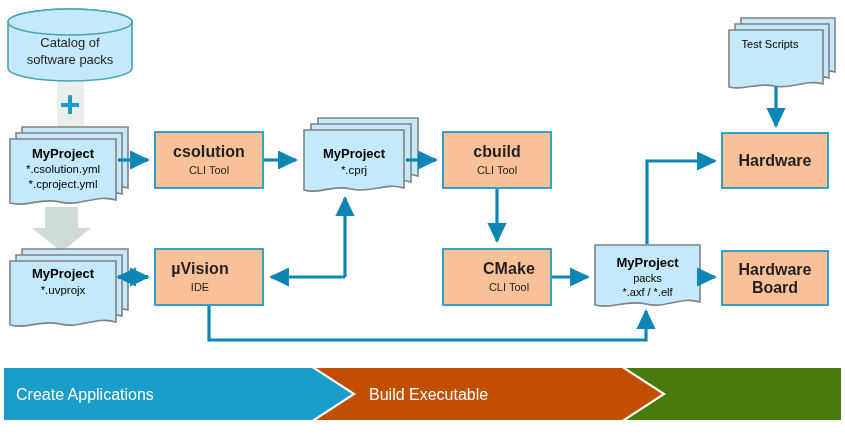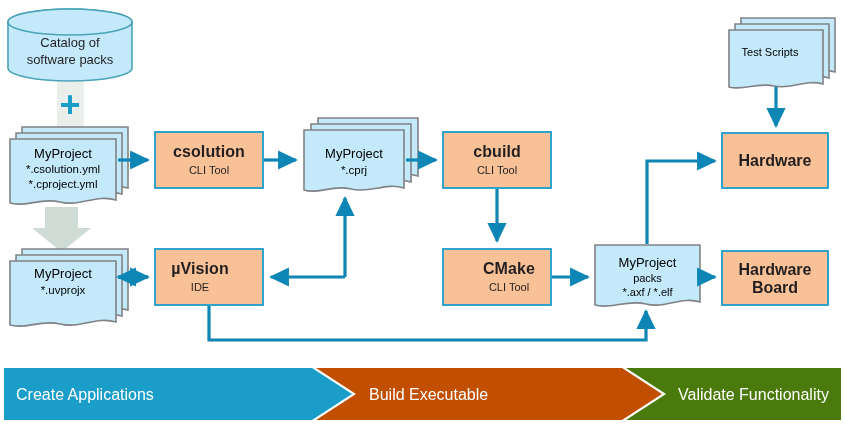--- a/index.html
+++ b/index.html
@@ -10,21 +10,21 @@
 
   .lbl{position:absolute;display:flex;flex-direction:column;align-items:center;
        justify-content:center;text-align:center;pointer-events:none;}
   .t-main{color:#231f20;}
   .t-sub{color:#231f20;}
 
   .tool-title{font-size:16px;font-weight:bold;line-height:1.05;letter-spacing:.1px;}
   .tool-sub{font-size:11px;font-weight:normal;line-height:1.3;margin-top:2px;}
   .tool-big{font-size:16px;font-weight:bold;line-height:1.15;}
 
-  .doc-title{font-size:13px;font-weight:normal;line-height:1.25;}
+  .doc-title{font-size:13px;font-weight:bold;line-height:1.25;}
   .doc-sub{font-size:11.5px;font-weight:normal;line-height:1.3;}
   .doc-small{font-size:11px;line-height:1.3;}
 
   .cyl-txt{font-size:13px;line-height:1.3;color:#231f20;}
 
   .band-lbl{position:absolute;color:#ffffff;font-size:16px;line-height:1;
             font-family:"Liberation Sans","DejaVu Sans",sans-serif;white-space:nowrap;}
 </style>
 </head>
 <body>
@@ -160,30 +160,29 @@
     <span class="tool-title t-main">µVision</span>
     <span class="tool-sub t-sub">IDE</span>
   </div>
 
   <div class="lbl" style="left:595px;top:251px;width:105px;height:52px;">
     <span class="doc-title">MyProject</span>
     <span class="doc-small">packs</span>
     <span class="doc-small">*.axf / *.elf</span>
   </div>
 
-  <div class="lbl" style="left:729px;top:40px;width:82px;height:24px;justify-content:center;">
+  <div class="lbl" style="left:729px;top:32px;width:82px;height:24px;justify-content:center;">
     <span class="doc-small">Test Scripts</span>
   </div>
 
   <div class="lbl" style="left:722px;top:140px;width:106px;height:42px;">
     <span class="tool-big t-main">Hardware</span>
   </div>
 
   <div class="lbl" style="left:722px;top:258px;width:106px;height:42px;">
     <span class="tool-big t-main">Hardware</span>
     <span class="tool-big t-main">Board</span>
   </div>
 
   <div class="band-lbl" style="left:16px;top:387px;">Create Applications</div>
   <div class="band-lbl" style="left:369px;top:387px;">Build Executable</div>
-  <div class="band-lbl" style="left:678px;top:387px;">Validate Functionality</div>
 
 </div>
 
 </body></html>

